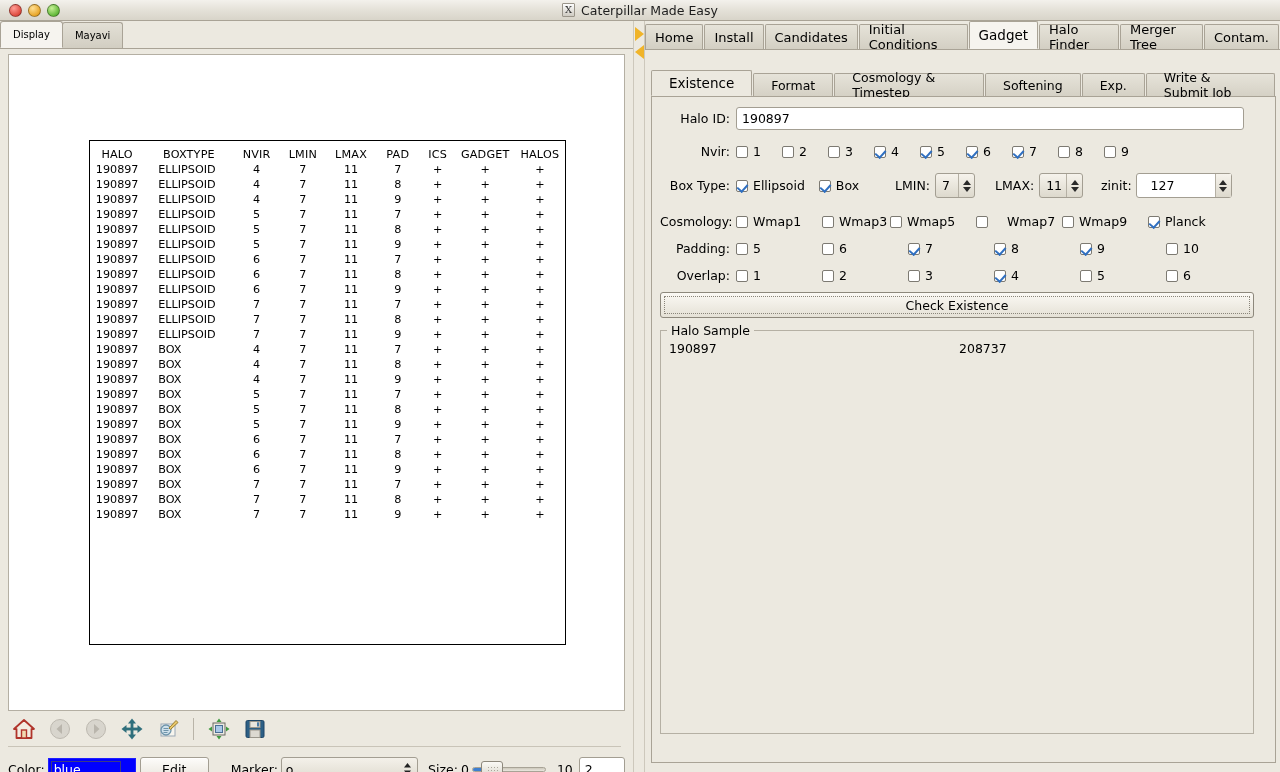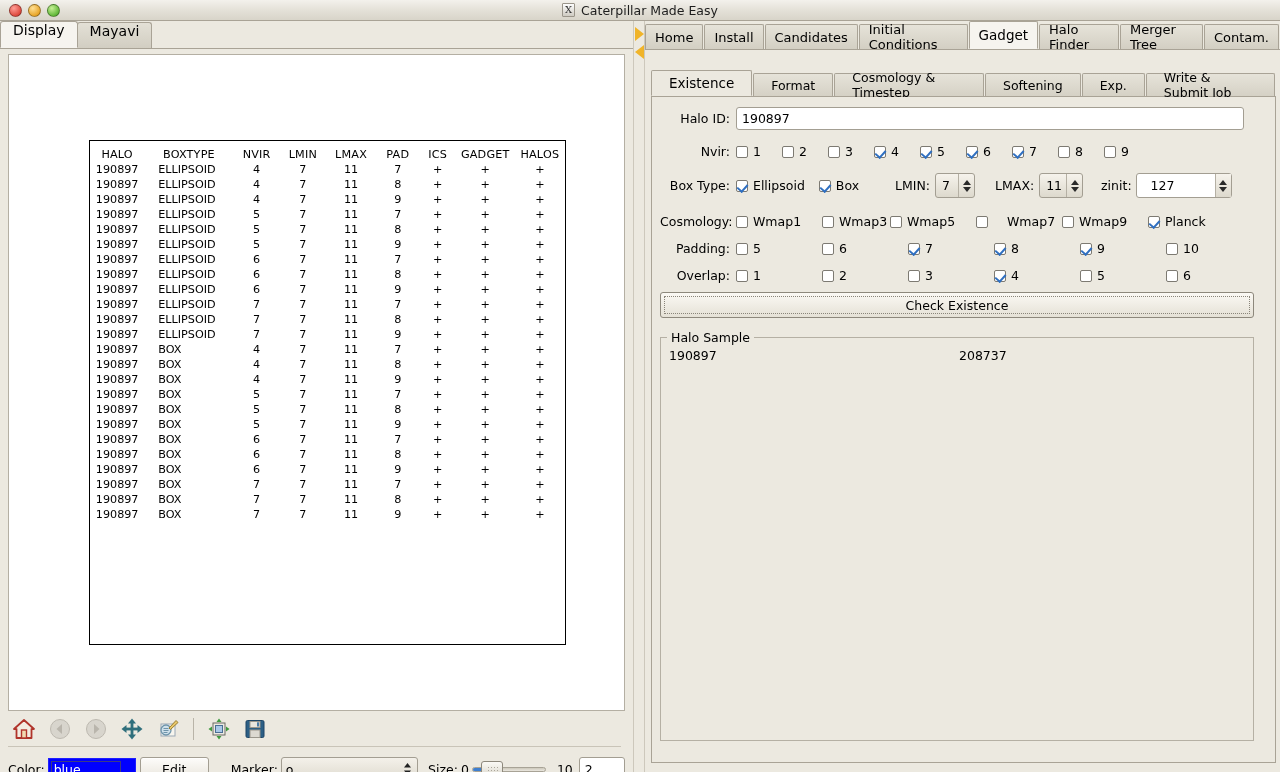--- a/index.html
+++ b/index.html
@@ -44,22 +44,22 @@
     position: absolute; left: 0; top: 21px; width: 633px; height: 751px;
     background: #ece9e0;
   }
   .toptabs {
     position: absolute; left: 0; top: 0; height: 28px; width: 633px;
     display: flex; align-items: flex-end;
     border-bottom: 1px solid #a9a396;
     background: #ece9e0;
   }
   .ttab {
-    height: 26px; padding: 0 12px; display: flex; align-items: flex-start;
-    font-size: 14px;
+    height: 26px; padding: 0 12px; display: flex; align-items: center;
+    font-size: 10px;
     border: 1px solid #a9a396; border-bottom: none;
     border-radius: 3px 3px 0 0;
     background: linear-gradient(to bottom,#e3e0d6,#d2cec2);
     margin-right: -1px;
   }
   .ttab.active {
     background: #f6f4ef; height: 27px;
     border-bottom: 1px solid #f6f4ef;
     position: relative; z-index: 3;
   }
@@ -253,21 +253,21 @@
     border: 1px solid #8d887c; border-radius: 3px;
     background: linear-gradient(to bottom,#fbf9f4,#e5e1d6);
     display: flex; align-items: center; justify-content: center;
     font-size: 12.5px; position: relative;
   }
   #checkbtn::before {
     content:""; position:absolute; left:3px; top:3px; right:3px; bottom:3px;
     border: 1px dotted #8a857a;
   }
   #halogroup {
-    margin-top: 19px; width: 594px; height: 404px;
+    margin-top: 12px; width: 594px; height: 404px;
     border: 1px solid #b5b0a4; position: relative;
   }
   #halogroup .legend {
     position: absolute; left: 6px; top: -8px; background: #ece9e0;
     padding: 0 4px; font-size: 12.5px;
   }
   .samplerow { position: absolute; left: 8px; top: 10px; width: 560px; display: flex; font-size: 12.5px; }
   .samplerow .c1 { width: 290px; }
 </style>
 </head>

